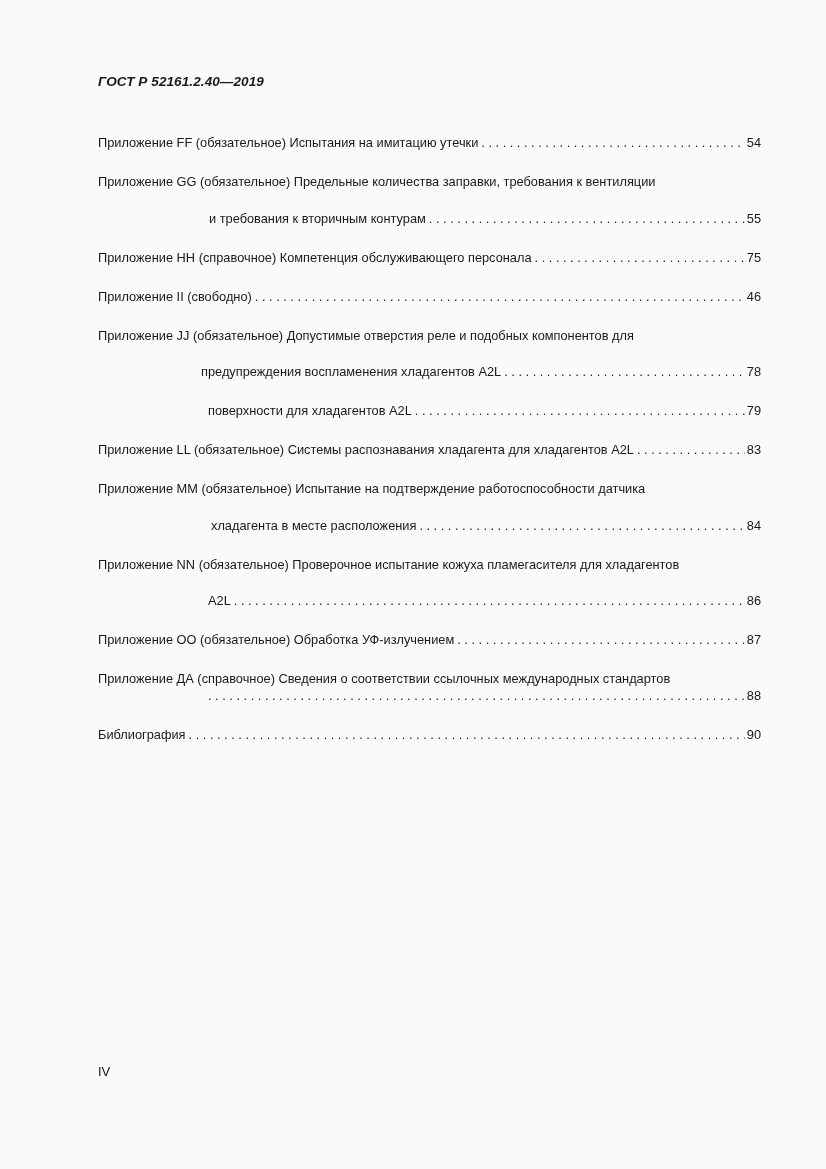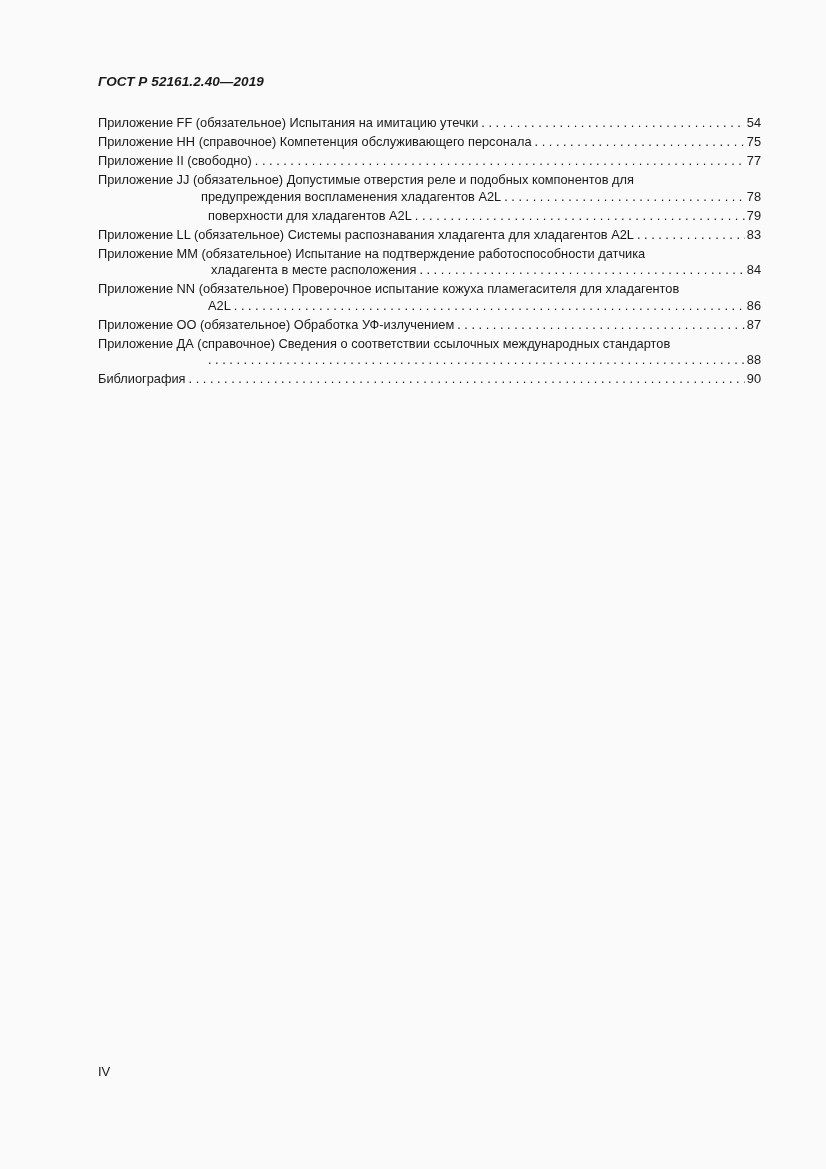--- a/index.html
+++ b/index.html
@@ -35,20 +35,21 @@
       margin-bottom: 2.5px;
     }
     .toc-line {
       display: flex;
       align-items: baseline;
       line-height: 16.5px;
       white-space: nowrap;
     }
     .toc-line .txt {
       flex: 0 0 auto;
+      margin-top: 20px;
     }
     .toc-line .dots {
       flex: 1 1 auto;
       overflow: hidden;
       white-space: nowrap;
       letter-spacing: 3.2px;
       margin: 0 2px 0 3px;
       color: #1a1a1a;
     }
     .toc-line .dots::after {
@@ -79,34 +80,44 @@
 <div class="toc">
 
   <div class="toc-entry">
     <div class="toc-line">
       <span class="txt">Приложение FF (обязательное) Испытания на имитацию утечки</span>
       <span class="dots"></span>
       <span class="page">54</span>
     </div>
   </div>
 
+  <div class="toc-entry">
+    <div class="toc-line">
+      <span class="txt">Приложение GG (обязательное) Предельные количества заправки, требования к вентиляции</span>
+    </div>
+    <div class="toc-line cont" style="--indent:111px">
+      <span class="txt">и требования к вторичным контурам</span>
+      <span class="dots"></span>
+      <span class="page">55</span>
+    </div>
+  </div>
 
   <div class="toc-entry">
     <div class="toc-line">
       <span class="txt">Приложение HH (справочное) Компетенция обслуживающего персонала</span>
       <span class="dots"></span>
       <span class="page">75</span>
     </div>
   </div>
 
   <div class="toc-entry">
     <div class="toc-line">
       <span class="txt">Приложение II (свободно)</span>
       <span class="dots"></span>
-      <span class="page">77</span>
+      <span class="page">46</span>
     </div>
   </div>
 
   <div class="toc-entry">
     <div class="toc-line">
       <span class="txt">Приложение JJ (обязательное) Допустимые отверстия реле и подобных компонентов для</span>
     </div>
     <div class="toc-line cont" style="--indent:103px">
       <span class="txt">предупреждения воспламенения хладагентов A2L</span>
       <span class="dots"></span>

